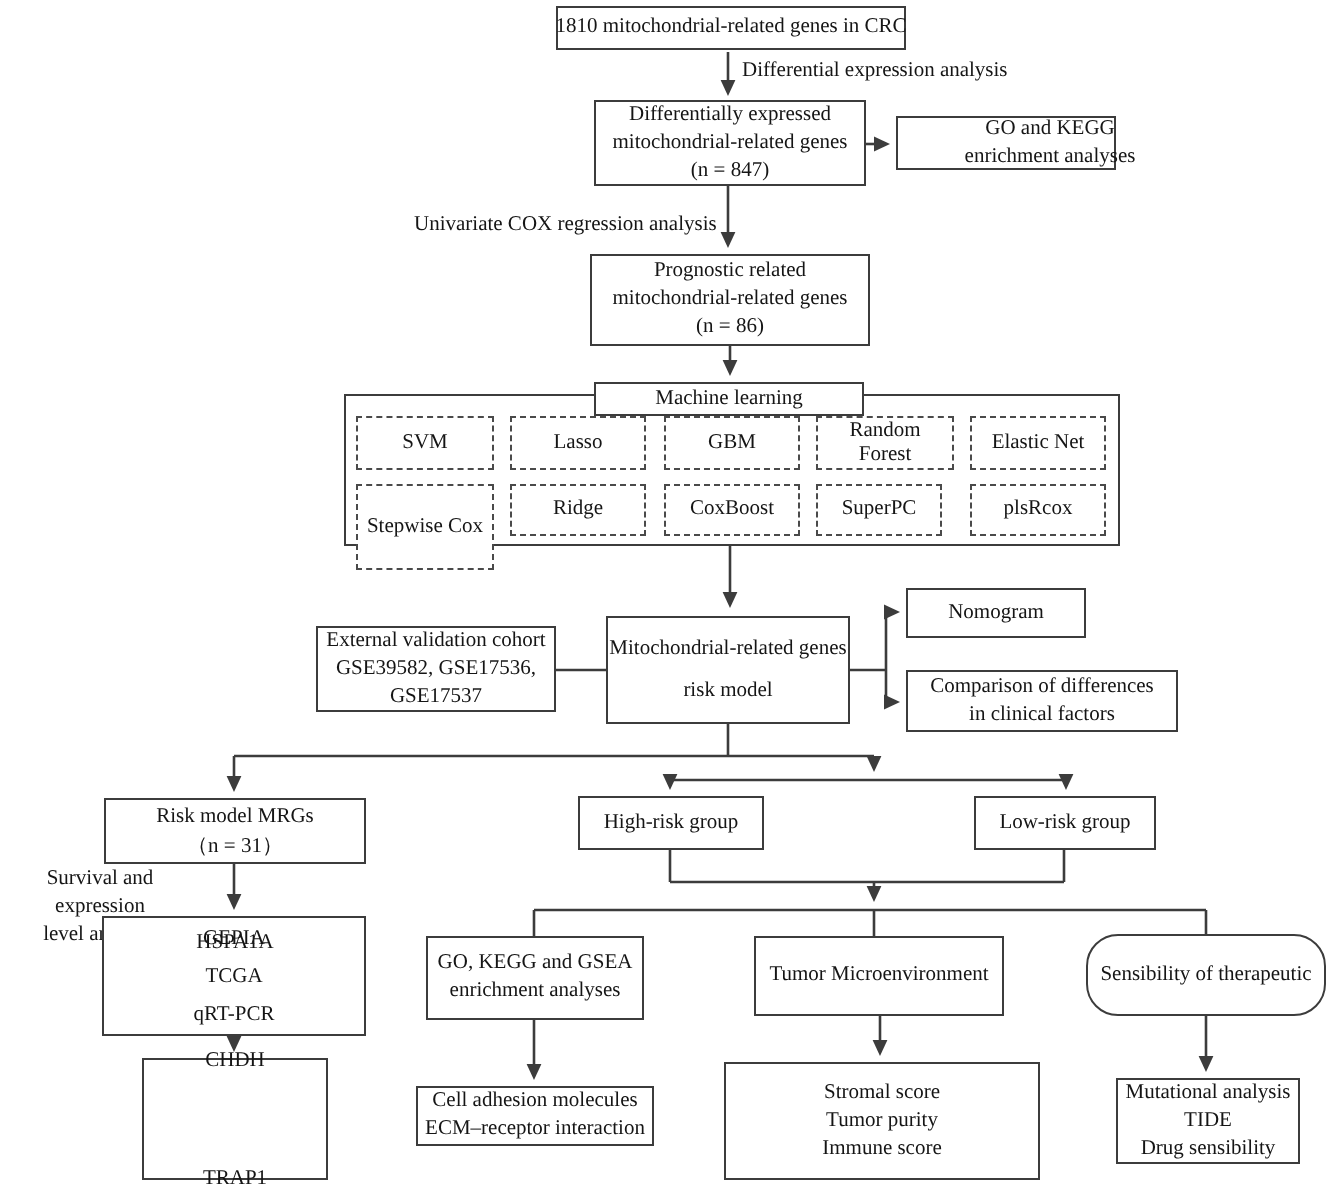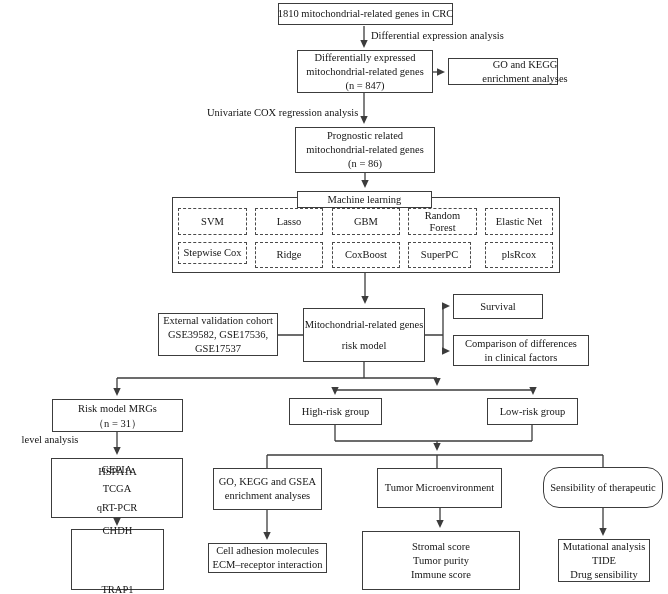--- a/index.html
+++ b/index.html
@@ -68,20 +68,21 @@
     <path d="M437,441 V449" marker-end="url(#arw)"></path>
     <path d="M267,510 V538" marker-end="url(#arw)"></path>
     <path d="M440,508 V526" marker-end="url(#arw)"></path>
     <path d="M603,508 V534" marker-end="url(#arw)"></path>
   </g>
 </svg>
 
 <div class="edge-label" style="left:371px; top:29px;">Differential expression analysis</div>
 <div class="edge-label" style="left:207px; top:106px;">Univariate COX regression analysis</div>
 <div class="edge-label-multi" style="left:0px; top:433px; width:100px;">
+  <div>Survival and expression</div>
   <div>level analysis</div>
 </div>
 
 <div class="box" style="left:278px; top:3px; width:175px; height:22px;">
   <div class="ln">1810 mitochondrial-related genes in CRC</div>
 </div>
 
 <div class="box" style="left:297px; top:50px; width:136px; height:43px;">
   <div class="ln">Differentially expressed</div>
   <div class="ln">mitochondrial-related genes</div>
@@ -103,39 +104,39 @@
 
 <div class="box ml-title" style="left:297px; top:191px; width:135px; height:17px;">
   <div class="ln">Machine learning</div>
 </div>
 
 <div class="dashedbox" style="left:178px; top:208px; width:69px; height:27px;">SVM</div>
 <div class="dashedbox" style="left:255px; top:208px; width:68px; height:27px;">Lasso</div>
 <div class="dashedbox" style="left:332px; top:208px; width:68px; height:27px;">GBM</div>
 <div class="dashedbox" style="left:408px; top:208px; width:69px; height:27px;">Random Forest</div>
 <div class="dashedbox" style="left:485px; top:208px; width:68px; height:27px;">Elastic Net</div>
-<div class="dashedbox" style="left:178px; top:242px; width:69px; height:22px;">Stepwise Cox</div>
+<div class="dashedbox" style="left:178px; top:242px; width:69px; height:43px;">Stepwise Cox</div>
 <div class="dashedbox" style="left:255px; top:242px; width:68px; height:26px;">Ridge</div>
 <div class="dashedbox" style="left:332px; top:242px; width:68px; height:26px;">CoxBoost</div>
 <div class="dashedbox" style="left:408px; top:242px; width:63px; height:26px;">SuperPC</div>
 <div class="dashedbox" style="left:485px; top:242px; width:68px; height:26px;">plsRcox</div>
 
 <div class="box" style="left:158px; top:313px; width:120px; height:43px;">
   <div class="ln">External validation cohort</div>
   <div class="ln">GSE39582, GSE17536,</div>
   <div class="ln">GSE17537</div>
 </div>
 
 <div class="box lh21" style="left:303px; top:308px; width:122px; height:54px;">
   <div class="ln">Mitochondrial-related genes</div>
   <div class="ln">risk model</div>
 </div>
 
 <div class="box" style="left:453px; top:294px; width:90px; height:25px;">
-  <div class="ln">Survival</div>
+  <div class="ln">Nomogram</div>
 </div>
 
 <div class="box" style="left:453px; top:335px; width:136px; height:31px;">
   <div class="ln">Comparison of differences</div>
   <div class="ln">in clinical factors</div>
 </div>
 
 <div class="box lh15" style="left:52px; top:399px; width:131px; height:33px;">
   <div class="ln">Risk model MRGs</div>
   <div class="ln">（n = 31）</div>

